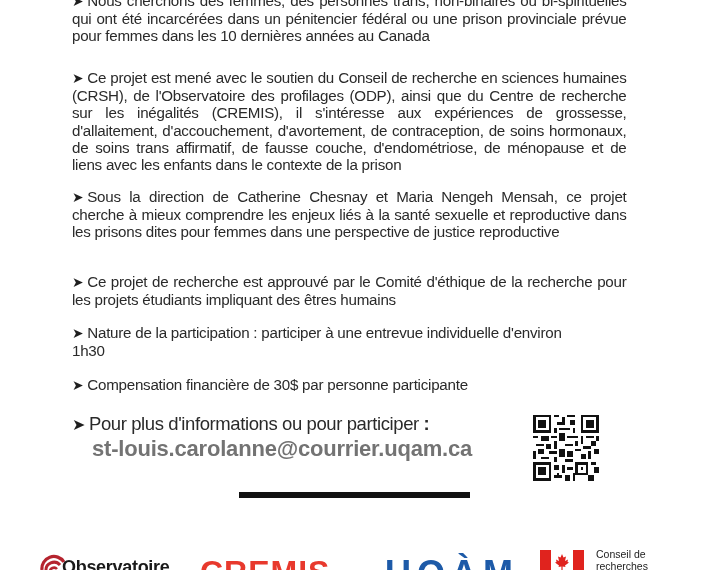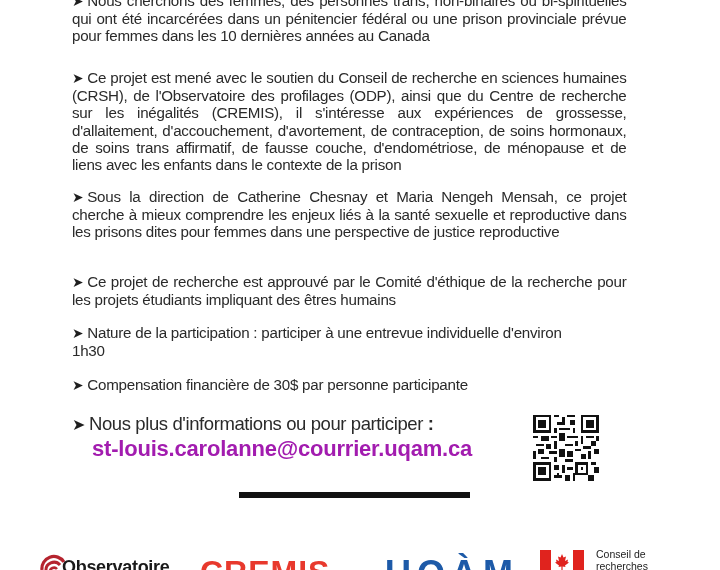--- a/index.html
+++ b/index.html
@@ -24,21 +24,21 @@
   #p5 { top: 324px; }
   #p6 { top: 376px; }
 
   .contact { position: absolute; left: 72px; top: 413px; }
   .contact-line {
     font-size: 18.5px; line-height: 22px; color: #2a2a2a; letter-spacing: -0.4px;
   }
   .contact-line b { font-weight: bold; }
   .email {
     position: absolute; left: 92px; top: 436px;
-    font-size: 22px; font-weight: bold; color: #a21caf; letter-spacing: -0.2px;
+    font-size: 22px; font-weight: bold; color: #737373; letter-spacing: -0.2px;
   }
   .qr { position: absolute; left: 533px; top: 411px; width: 66px; height: 73px; }
   .divider { position: absolute; left: 239px; top: 492px; width: 231px; height: 6px; background: #111; }
 
   .logo { position: absolute; }
   .logo-odp { left: 38px; top: 548px; width: 150px; height: 22px; text-align: center; }
   .odp-text { position: absolute; left: 24px; top: 9px; font-size: 18px; font-weight: bold; color: #1a1a1a; letter-spacing: -0.3px; }
   .logo-cremis { left: 200px; top: 556px; font-size: 32px; font-weight: bold; color: #e8392d; letter-spacing: 1px; line-height: 32px; }
   .logo-uqam { left: 385px; top: 556px; font-size: 36px; color: #1d5aa8; letter-spacing: 6px; line-height: 36px; font-weight: bold; }
   .logo-crsh { left: 540px; top: 548px; width: 160px; height: 22px; }
@@ -62,21 +62,21 @@
 </div>
 <div class="para nojust" id="p5" style="width:530px">
   <span class="arrow">➤</span><span>Nature de la participation : participer à une entrevue individuelle d'environ 1h30</span>
 </div>
 <div class="para nojust" id="p6">
   <span class="arrow">➤</span><span>Compensation financière de 30$ par personne participante</span>
 </div>
 
 <div class="contact">
   <div class="contact-line">
-    <span class="arrow" style="font-size:16px">➤</span><span>Nous plus d'informations ou pour participer</span><b> :</b>
+    <span class="arrow" style="font-size:16px">➤</span><span>Pour plus d'informations ou pour participer</span><b> :</b>
   </div>
 </div>
 <div class="email">st-louis.carolanne@courrier.uqam.ca</div>
 
 <svg class="qr" viewBox="0 0 25 25" shape-rendering="crispEdges">
   <rect width="25" height="25" fill="#fff"></rect>
   <g fill="#111">
     <rect x="0" y="0" width="7" height="7"></rect>
       <rect x="1" y="1" width="5" height="5" fill="#fff"></rect>
       <rect x="2" y="2" width="3" height="3"></rect>

